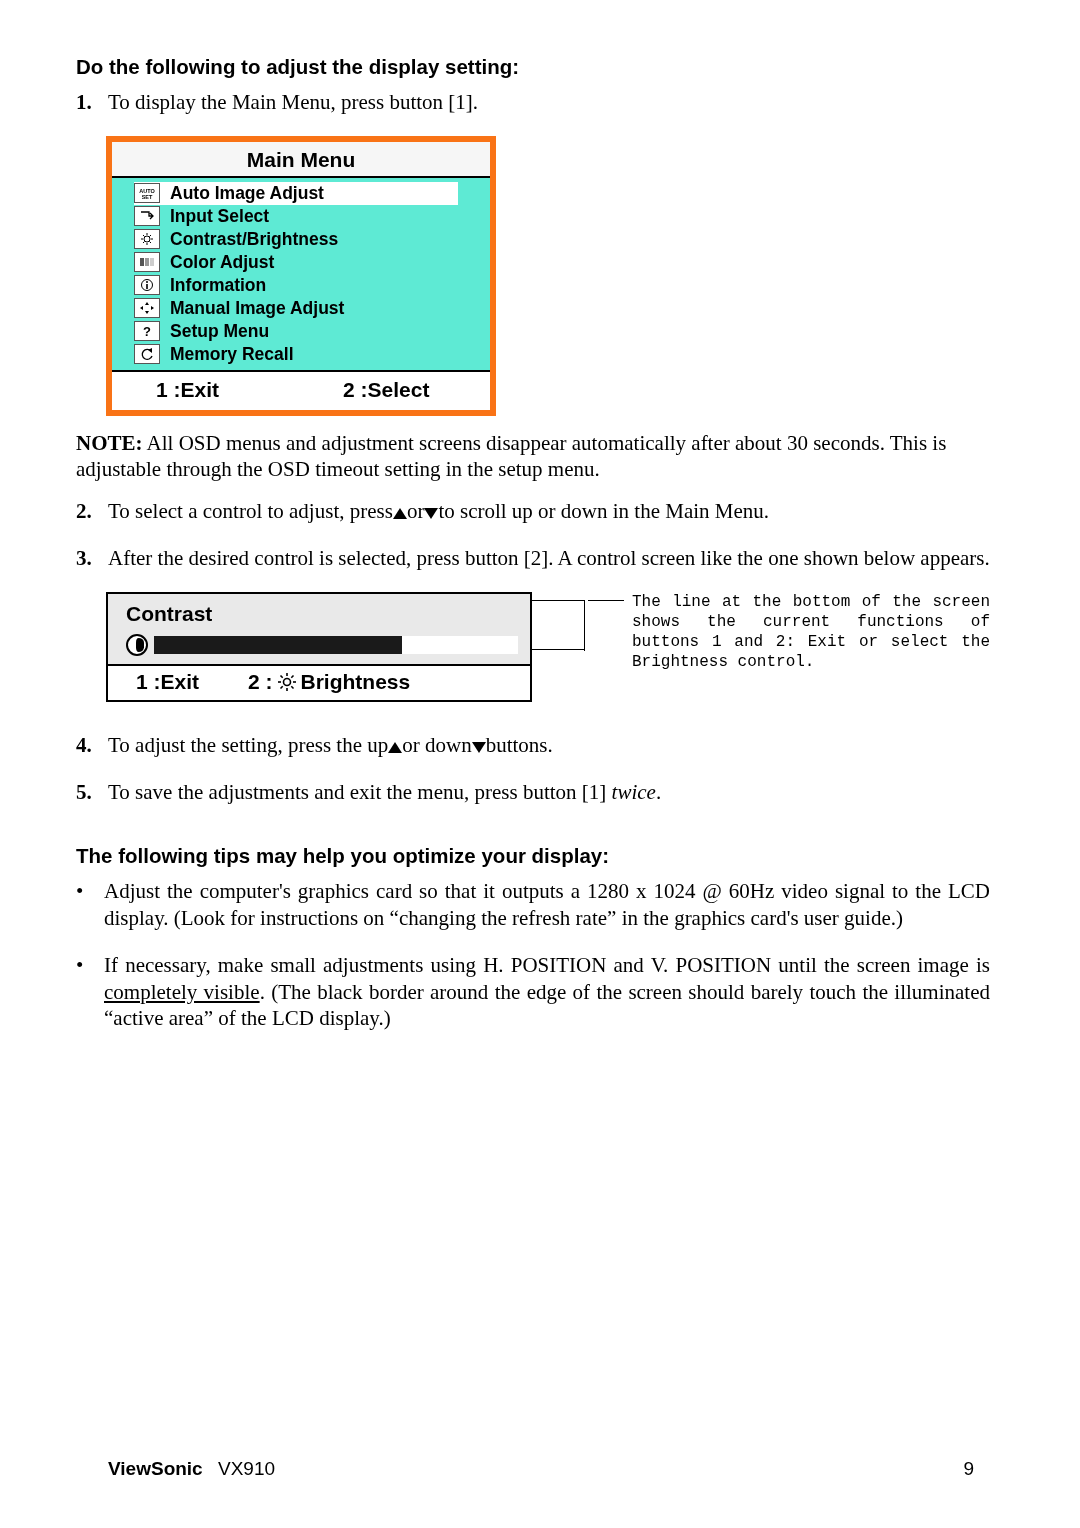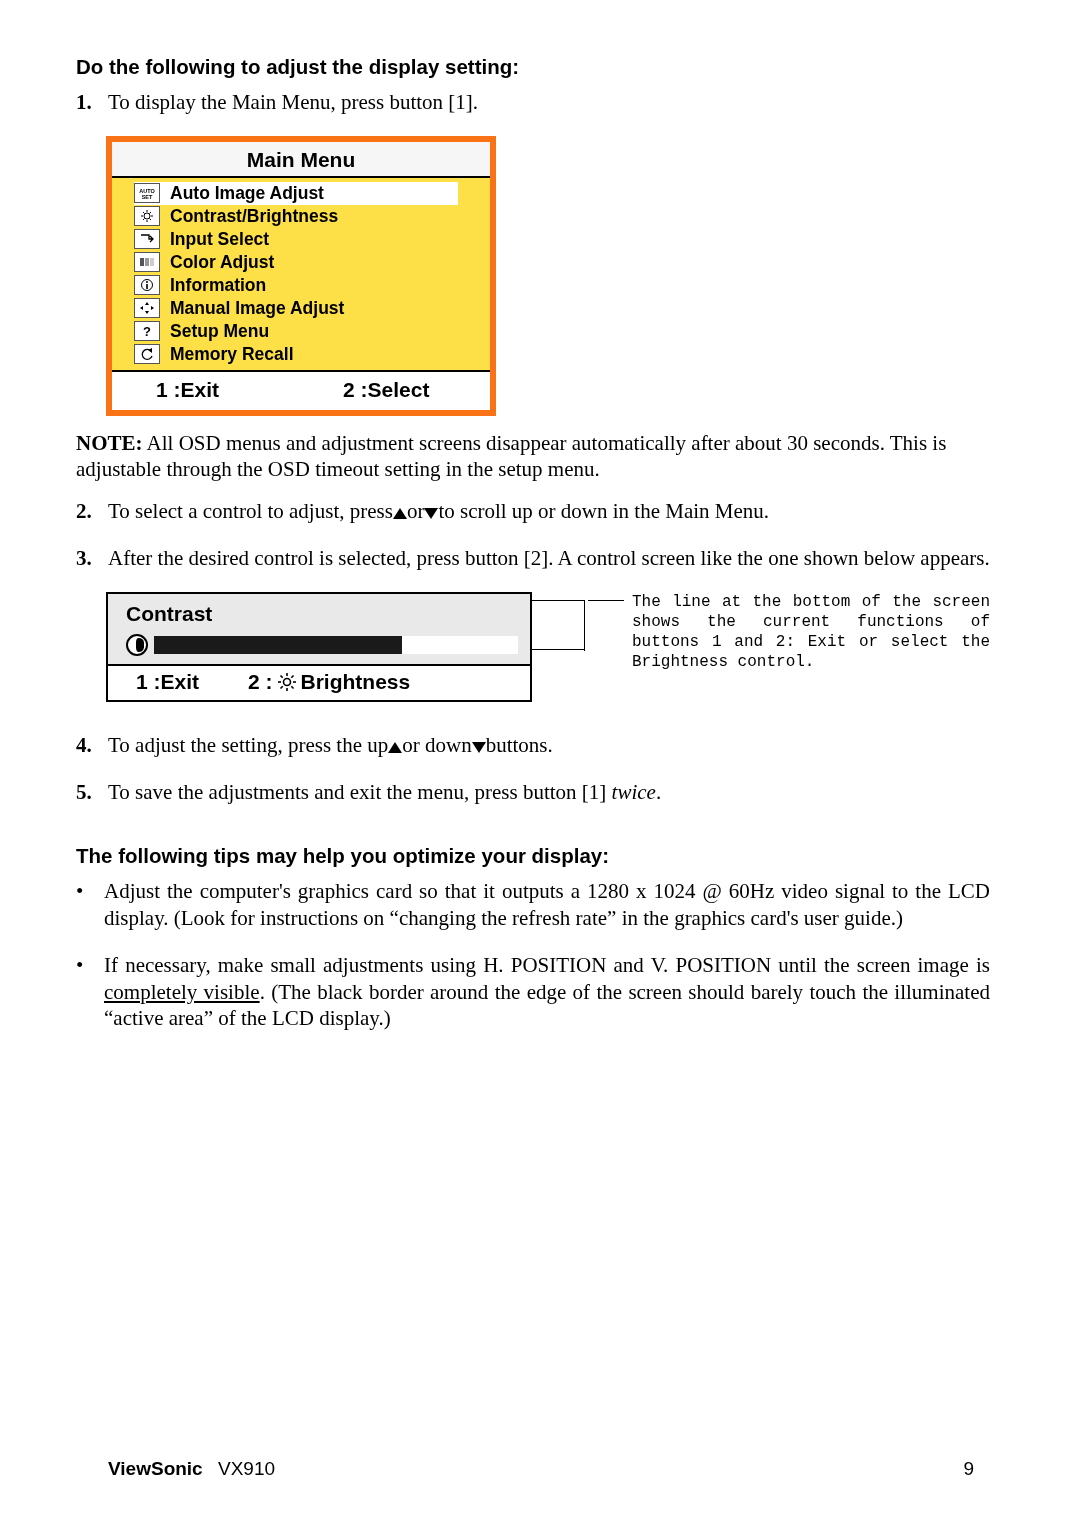--- a/index.html
+++ b/index.html
@@ -48,21 +48,21 @@
   }
   .menu-title {
     font-family: Arial, Helvetica, sans-serif;
     font-weight: bold;
     font-size: 21px;
     text-align: center;
     padding: 6px 0 4px 0;
     border-bottom: 2px solid #000;
     background: #f6f6f6;
   }
-  .menu-body { padding: 4px 10px 4px 22px; background: #fde047; }
+  .menu-body { padding: 4px 10px 4px 22px; background: #5eead4; }
   .menu-item {
     display: flex;
     align-items: center;
     padding: 1px 0;
   }
   .menu-item.hl { background: #fff; margin-right: 22px; }
   .icon-box {
     width: 26px; height: 20px;
     border: 1px solid #555;
     background: #fff;
@@ -177,46 +177,46 @@
     <div class="menu-title">Main Menu</div>
     <div class="menu-body">
       <div class="menu-item hl">
         <span class="icon-box">
             <svg width="20" height="14">
               <text x="10" y="7" font-size="5.5" font-family="Arial" font-weight="bold" text-anchor="middle">AUTO</text>
               <text x="10" y="13" font-size="5.5" font-family="Arial" font-weight="bold" text-anchor="middle">SET</text>
             </svg>
           </span>
         <span class="lbl">Auto Image Adjust</span>
+      </div>
+      <div class="menu-item">
+        <span class="icon-box">
+            <svg width="18" height="14">
+              <path d="M3 3 L11 3 L11 7 L15 7 M12 4 L15 7 L12 10" fill="none" stroke="#000" stroke-width="1.3"></path>
+            </svg>
+          </span>
+        <span class="lbl">Input Select</span>
       </div>
       <div class="menu-item">
         <span class="icon-box">
             <svg width="18" height="14">
               <circle cx="9" cy="7" r="3" fill="none" stroke="#000" stroke-width="1"></circle>
               <g stroke="#000" stroke-width="1">
                 <line x1="9" y1="1" x2="9" y2="3"></line>
                 <line x1="9" y1="11" x2="9" y2="13"></line>
                 <line x1="3" y1="7" x2="5" y2="7"></line>
                 <line x1="13" y1="7" x2="15" y2="7"></line>
                 <line x1="5" y1="3" x2="6.5" y2="4.5"></line>
                 <line x1="11.5" y1="9.5" x2="13" y2="11"></line>
                 <line x1="5" y1="11" x2="6.5" y2="9.5"></line>
                 <line x1="11.5" y1="4.5" x2="13" y2="3"></line>
               </g>
             </svg>
           </span>
         <span class="lbl">Contrast/Brightness</span>
-      </div>
-      <div class="menu-item">
-        <span class="icon-box">
-            <svg width="18" height="14">
-              <path d="M3 3 L11 3 L11 7 L15 7 M12 4 L15 7 L12 10" fill="none" stroke="#000" stroke-width="1.3"></path>
-            </svg>
-          </span>
-        <span class="lbl">Input Select</span>
       </div>
       <div class="menu-item">
         <span class="icon-box">
             <svg width="18" height="14">
               <rect x="2" y="3" width="4" height="8" fill="#555"></rect>
               <rect x="7" y="3" width="4" height="8" fill="#999"></rect>
               <rect x="12" y="3" width="4" height="8" fill="#ccc"></rect>
             </svg>
           </span>
         <span class="lbl">Color Adjust</span>

